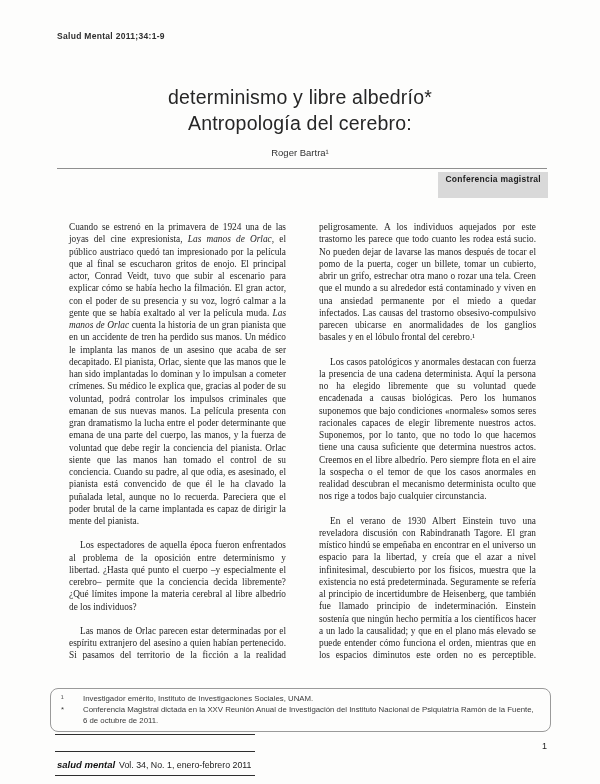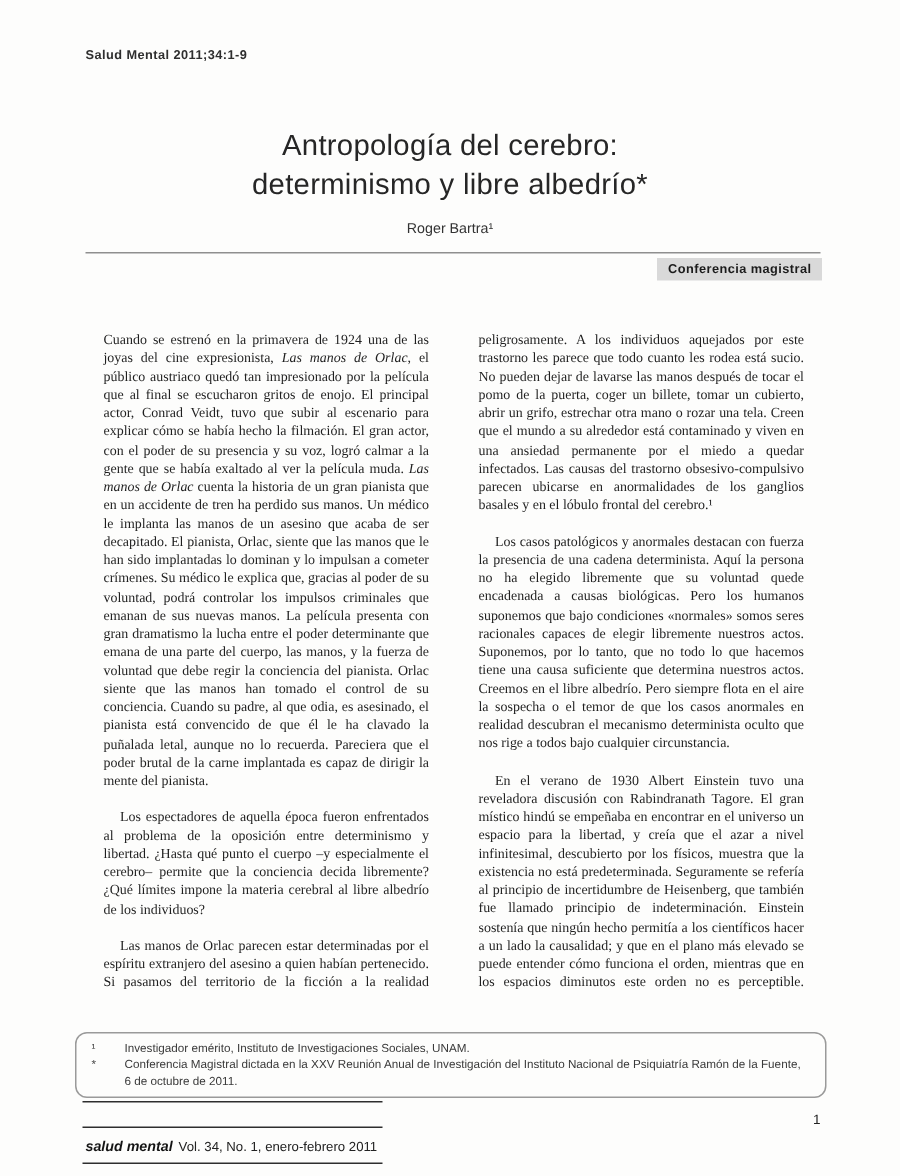--- a/index.html
+++ b/index.html
@@ -54,21 +54,21 @@
   }
   .section-badge {
     position: absolute;
     right: 52px;
     top: 172px;
     background: #d9d9d9;
     font-family: "Liberation Sans", sans-serif;
     font-weight: bold;
     font-size: 8.5px;
     letter-spacing: 0.3px;
-    padding: 2px 7px 3px 7px;
+    padding: 2px 7px 14px 7px;
     color: #1c1c1c;
   }
   .column {
     position: absolute;
     top: 209px;
     width: 241px;
     max-height: 452px;
     overflow: hidden;
     font-family: "Liberation Serif", serif;
     font-size: 9.3px;
@@ -137,22 +137,22 @@
   }
 </style>
 </head>
 <body>
 
 <div class="page">
 
   <div class="journal-citation">Salud Mental 2011;34:1-9</div>
 
   <div class="article-title">
+    <div>determinismo y libre albedrío*</div>
     <div>Antropología del cerebro:</div>
-    <div>determinismo y libre albedrío*</div>
   </div>
 
   <div class="author-name">Roger Bartra¹</div>
 
   <div class="header-rule"></div>
 
   <div class="section-badge">Conferencia magistral</div>
 
   <div class="column column-left">
       <p><span>Cuando se estrenó en la primavera de 1924 una de las joyas del cine expresionista, </span><em>Las manos de Orlac</em><span>, el público austriaco quedó tan impresionado por la película que al final se escucharon gritos de enojo. El principal actor, Conrad Veidt, tuvo que subir al escenario para explicar cómo se había hecho la filmación. El gran actor, con el poder de su presencia y su voz, logró calmar a la gente que se había exaltado al ver la película muda. </span><em>Las manos de Orlac</em><span> cuenta la historia de un gran pianista que en un accidente de tren ha perdido sus manos. Un médico le implanta las manos de un asesino que acaba de ser decapitado. El pianista, Orlac, siente que las manos que le han sido implantadas lo dominan y lo impulsan a cometer crímenes. Su médico le explica que, gracias al poder de su voluntad, podrá controlar los impulsos criminales que emanan de sus nuevas manos. La película presenta con gran dramatismo la lucha entre el poder determinante que emana de una parte del cuerpo, las manos, y la fuerza de voluntad que debe regir la conciencia del pianista. Orlac siente que las manos han tomado el control de su conciencia. Cuando su padre, al que odia, es asesinado, el pianista está convencido de que él le ha clavado la puñalada letal, aunque no lo recuerda. Pareciera que el poder brutal de la carne implantada es capaz de dirigir la mente del pianista.</span></p>

